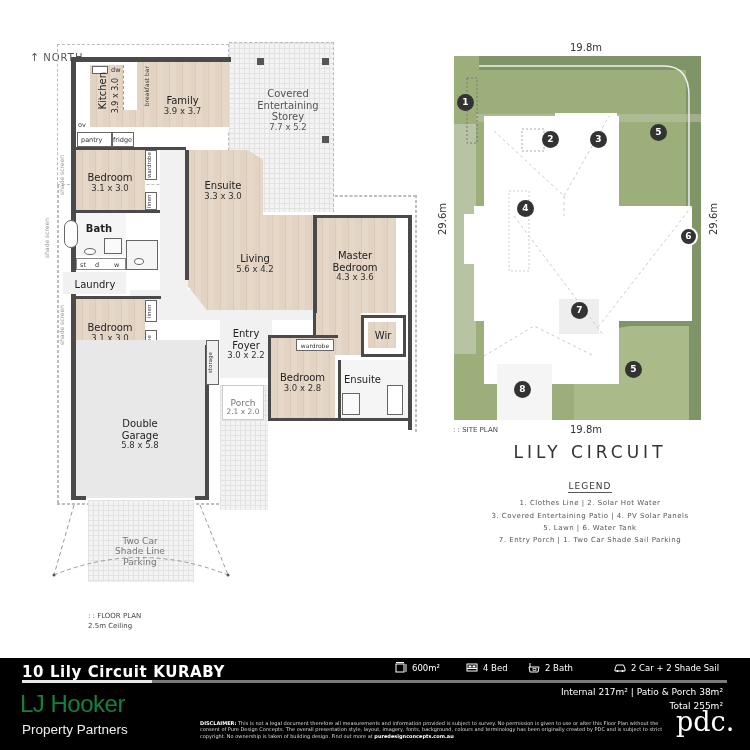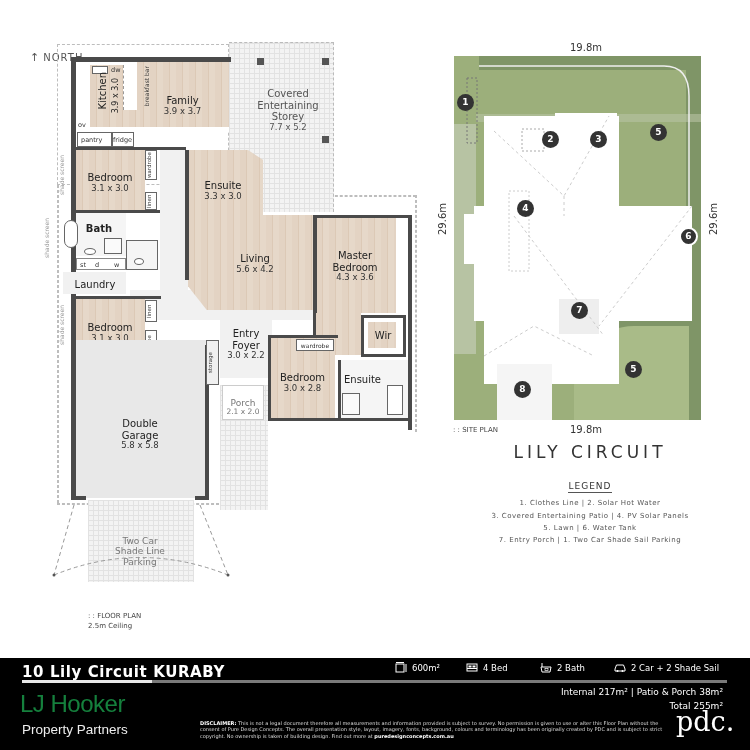--- a/index.html
+++ b/index.html
@@ -298,21 +298,21 @@
 </div>
 <div class="abs stat" style="left:466px;">
   <svg viewBox="0 0 12 11">
       <rect x="1" y="2" width="10" height="7" fill="none" stroke="#fff"></rect>
       <rect x="2.5" y="3.5" width="3" height="2" fill="#fff"></rect>
       <rect x="6.5" y="3.5" width="3" height="2" fill="#fff"></rect>
       <line x1="1" y1="6.5" x2="11" y2="6.5" stroke="#fff"></line>
     </svg>
   <span>4 Bed</span>
 </div>
-<div class="abs stat" style="left:540px;">
+<div class="abs stat" style="left:528px;">
   <svg viewBox="0 0 12 11">
       <path d="M1 5 L11 5 L10 10 L2 10 Z" fill="none" stroke="#fff"></path>
       <line x1="2" y1="5" x2="2" y2="1" stroke="#fff"></line>
       <rect x="5" y="6.5" width="3" height="2" fill="none" stroke="#fff" stroke-width="0.7"></rect>
     </svg>
   <span>2 Bath</span>
 </div>
 <div class="abs stat" style="left:614px;">
   <svg viewBox="0 0 12 11">
       <path d="M1 7 L2.5 3 L9.5 3 L11 7 L11 9 L1 9 Z" fill="none" stroke="#fff"></path>

